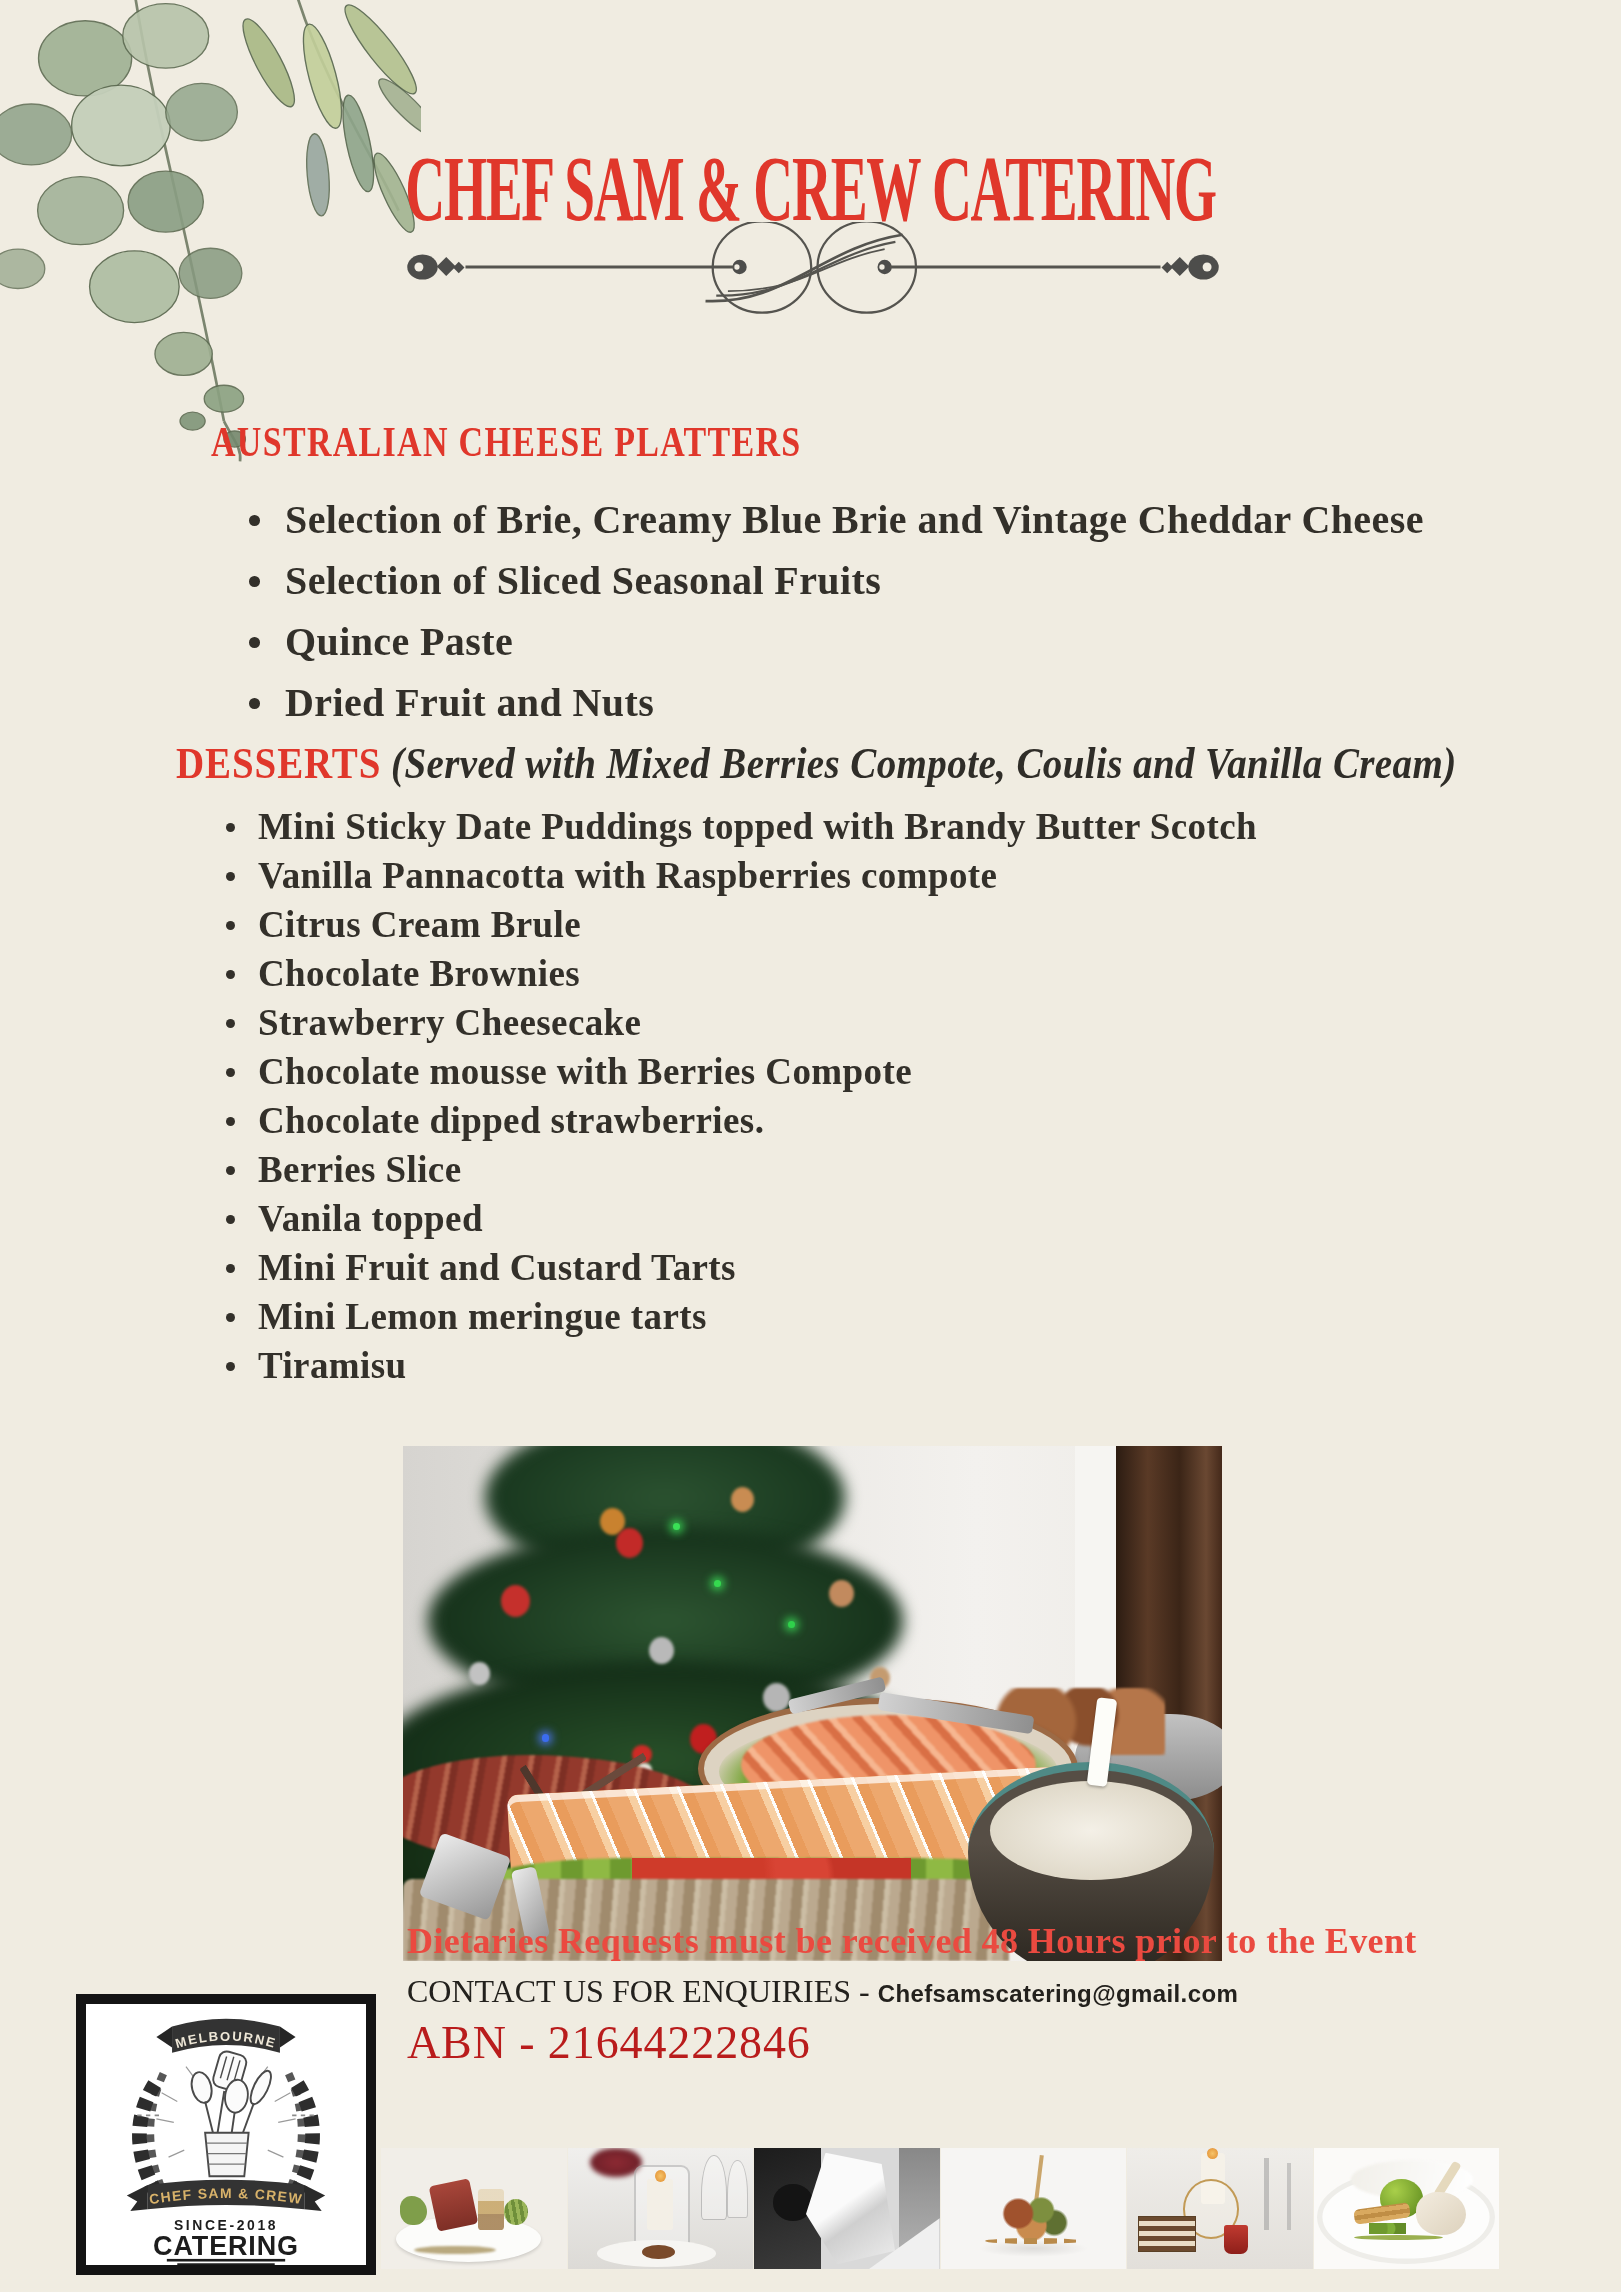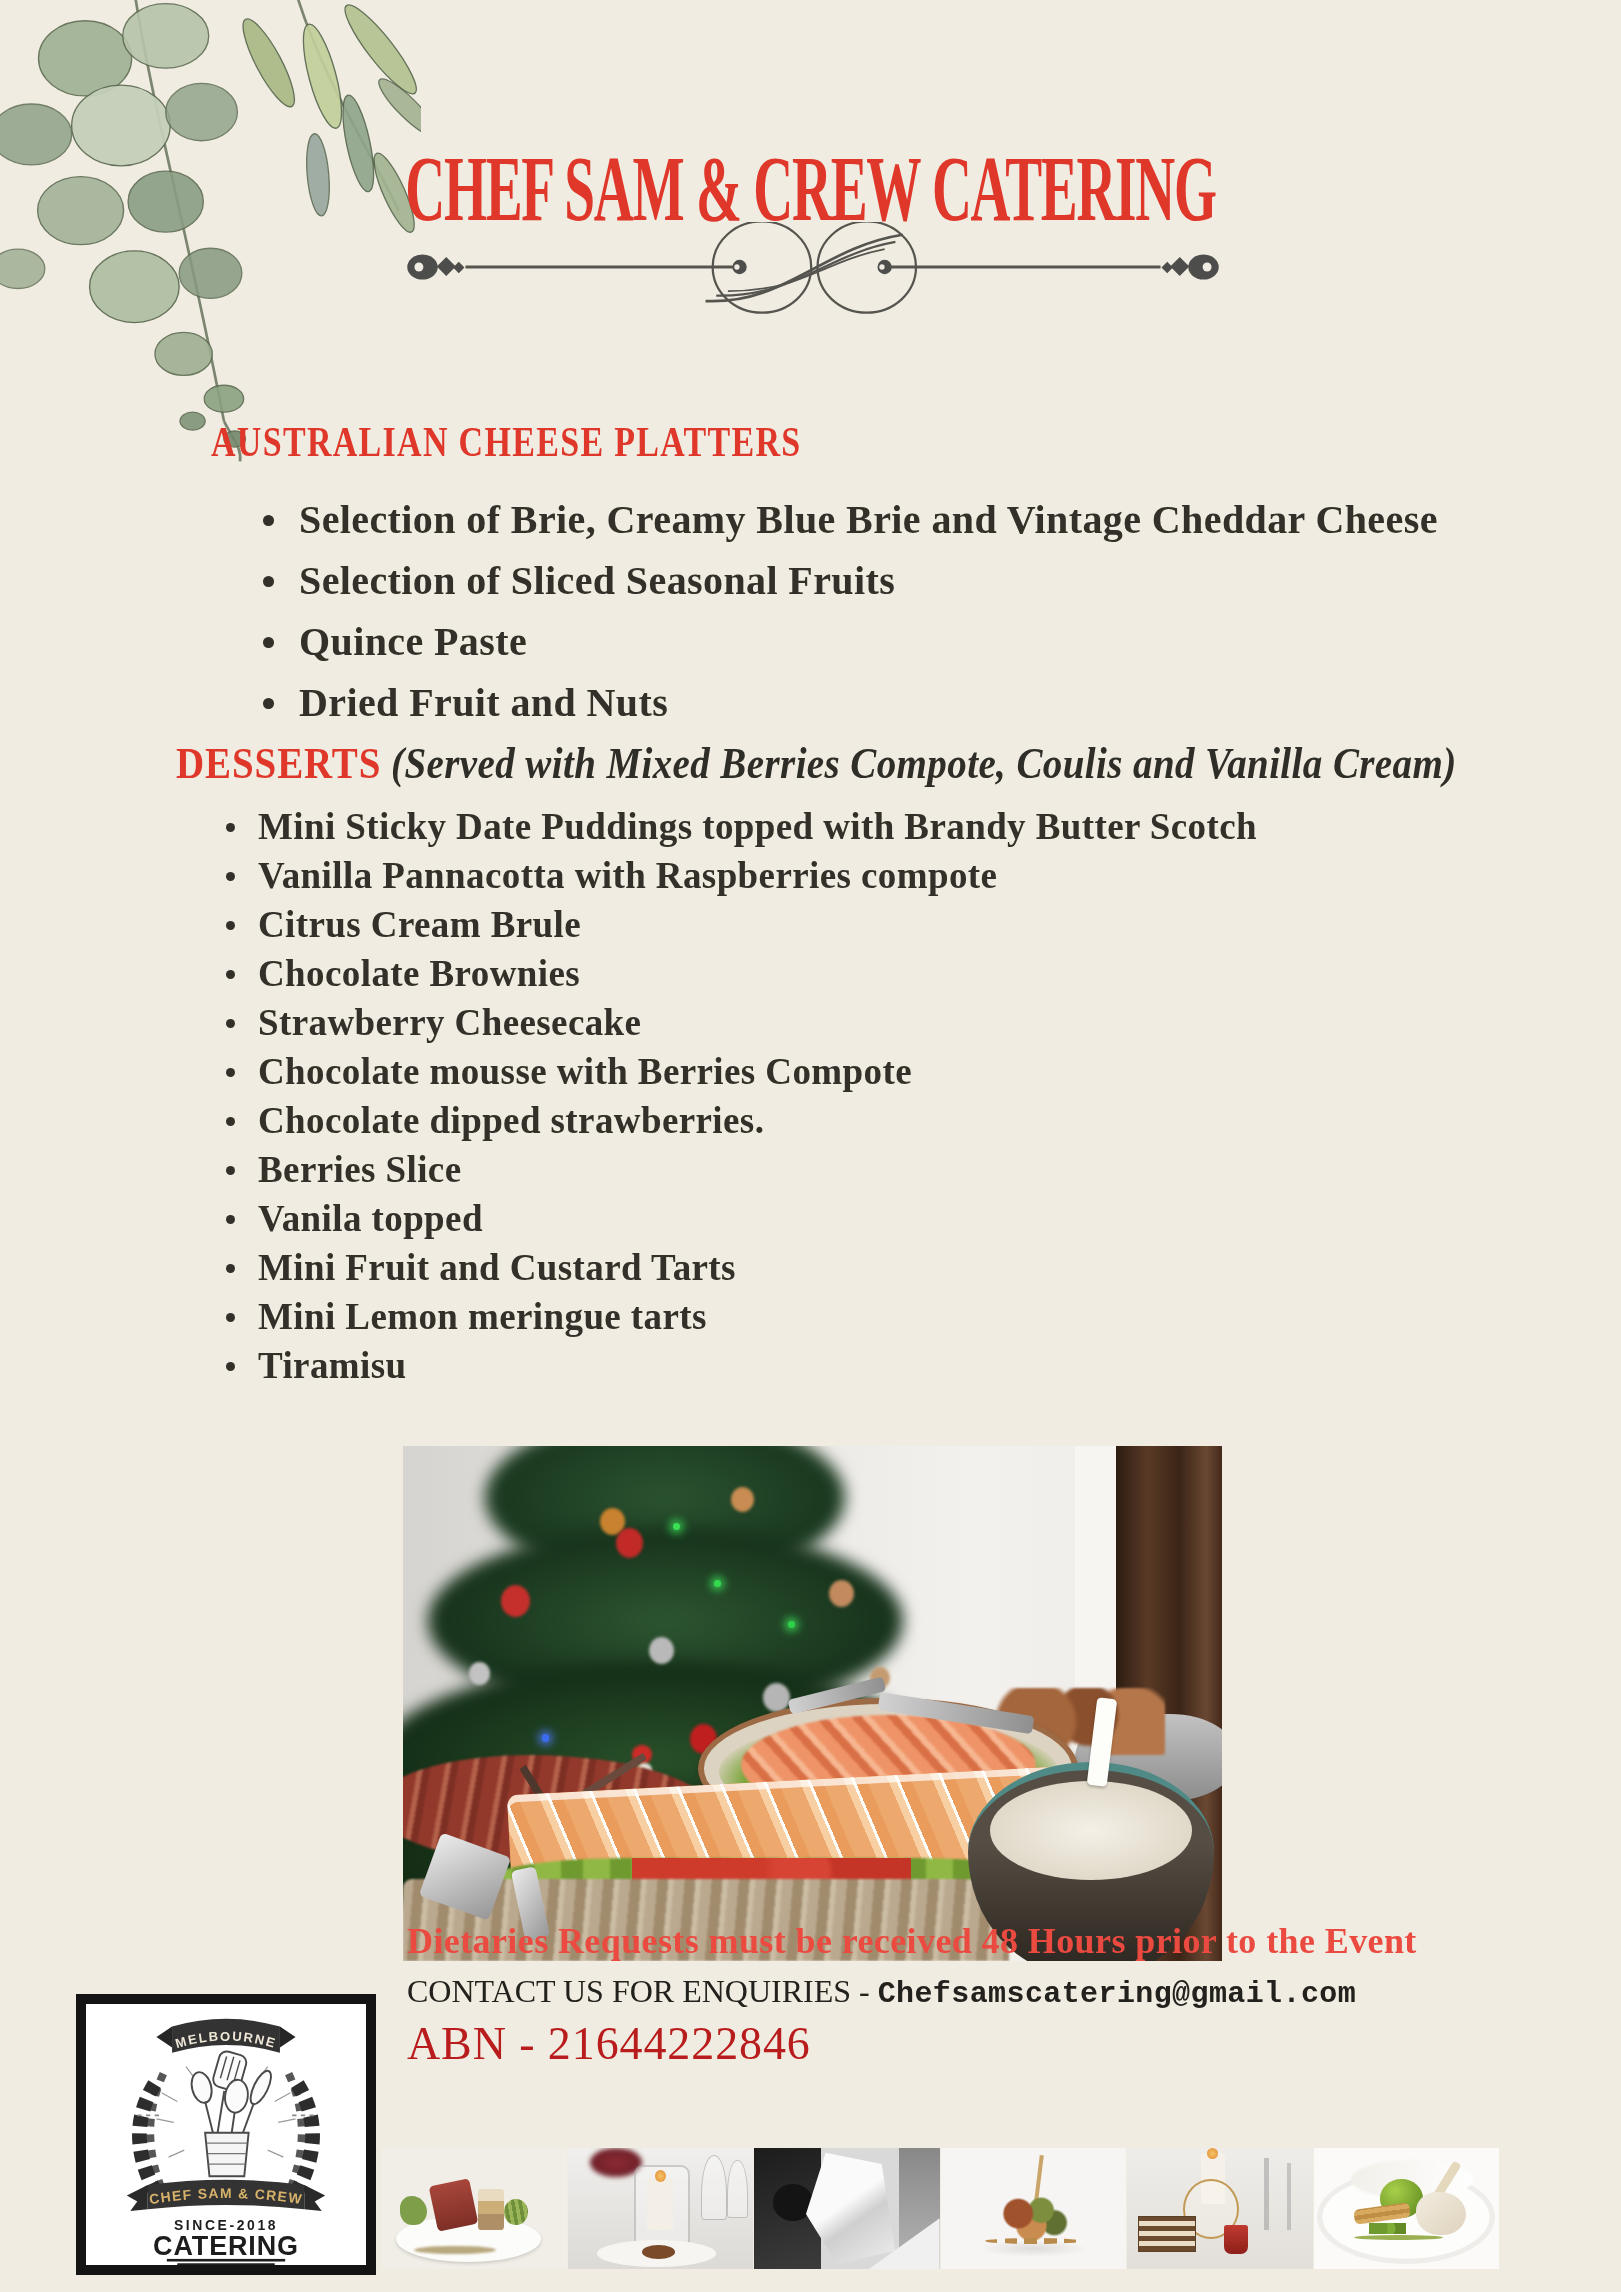--- a/index.html
+++ b/index.html
@@ -26,21 +26,21 @@
     transform-origin:0 100%;white-space:nowrap;
   }
   .cheese-heading{left:211px;top:428px;}
   .desserts-line{
     position:absolute;left:176px;top:743px;margin:0;font-size:39px;
     transform:scaleY(1.12);transform-origin:0 100%;white-space:nowrap;
   }
   .desserts-line .red{color:#e0372b;font-weight:bold;letter-spacing:0.9px;}
   .desserts-line .note{color:#2f2d28;font-style:italic;font-weight:bold;letter-spacing:0.4px;}
   ul{list-style:none;margin:0;padding:0;}
-  .cheese-list{position:absolute;left:258px;top:489px;}
+  .cheese-list{position:absolute;left:244px;top:489px;}
   .cheese-list li{
     position:relative;padding-left:41px;font-size:40px;font-weight:bold;
     line-height:61px;letter-spacing:0.4px;white-space:nowrap;
   }
   .cheese-list li::before{
     content:"";position:absolute;left:5.4px;top:26px;width:10.7px;height:10.7px;
     border-radius:50%;background:#33302a;
   }
   .dessert-list{position:absolute;left:222px;top:802px;}
   .dessert-list li{
@@ -110,21 +110,21 @@
       radial-gradient(circle at 80% 60%,#b5764a 0 28%,transparent 32%);}
   
   .logo{
     position:absolute;left:76px;top:1994px;width:300px;height:281px;
     background:#ffffff;border:10.7px solid #141414;box-sizing:border-box;
   }
   .logo svg{width:100%;height:100%;}
   .contact{position:absolute;left:407px;top:1919px;width:1164px;}
   .notice{margin:0;color:#ea4a40;font-weight:bold;font-size:36px;line-height:45px;letter-spacing:0.4px;white-space:nowrap;}
   .enquiries{margin:5.4px 0 0 0;font-size:32px;line-height:45px;white-space:nowrap;color:#23211d;}
-  .enquiries .email{font-family:Liberation Mono, monospace;font-weight:bold;font-size:30px;letter-spacing:0.4px;}
+  .enquiries .email{font-family:Liberation Sans, sans-serif;font-weight:bold;font-size:24px;letter-spacing:0.4px;}
   .abn{margin:3.6px 0 0 0;font-size:46px;line-height:45px;letter-spacing:0.9px;color:#b91c1c;white-space:nowrap;}
   
   .strip{position:absolute;left:381px;top:2148px;width:1119px;height:121px;display:flex;}
   .sp{position:relative;flex:1;overflow:hidden;margin-right:0.9px;}
   .sp *{position:absolute;}
   .sp1{background:#f1eee8;}
   .sp2{background:linear-gradient(180deg,#f0efed,#dcdad6);}
   .sp3{background:#d9d9d9;}
   .sp4{background:#f6f5f3;}
   .sp5{background:linear-gradient(180deg,#efede9,#e2dfda);}

